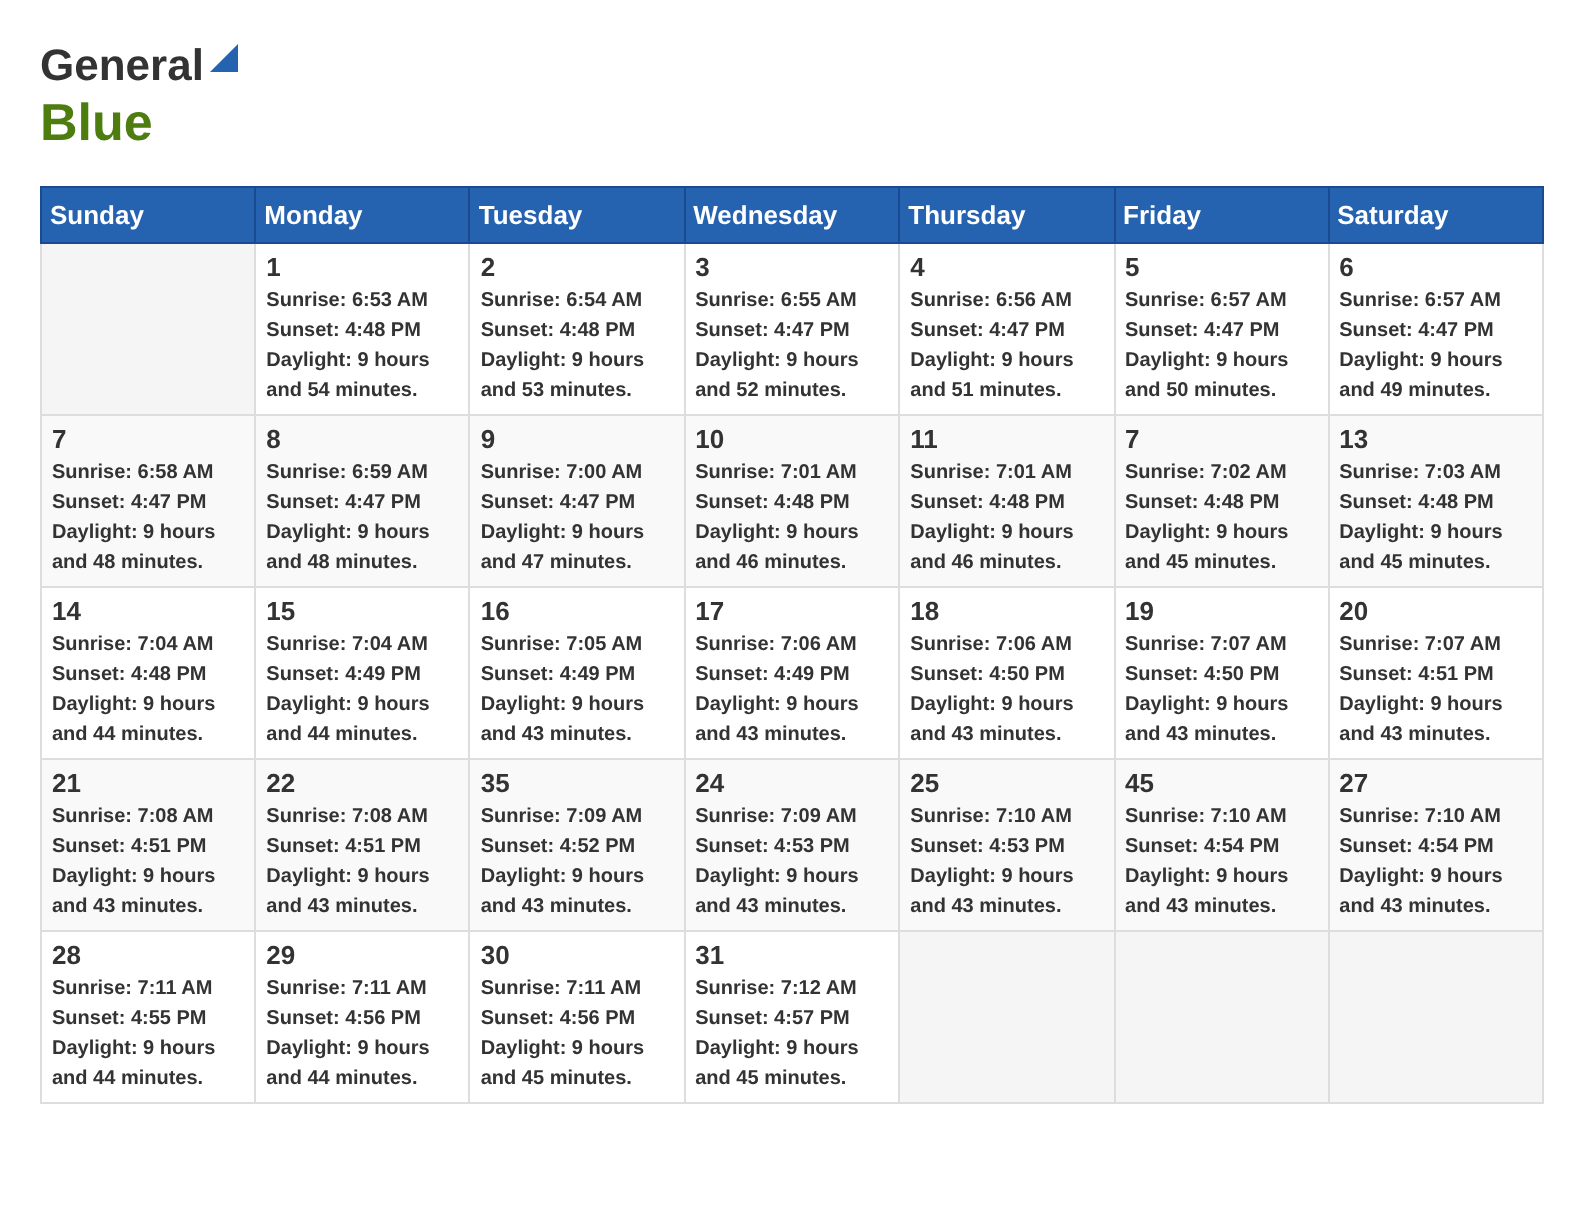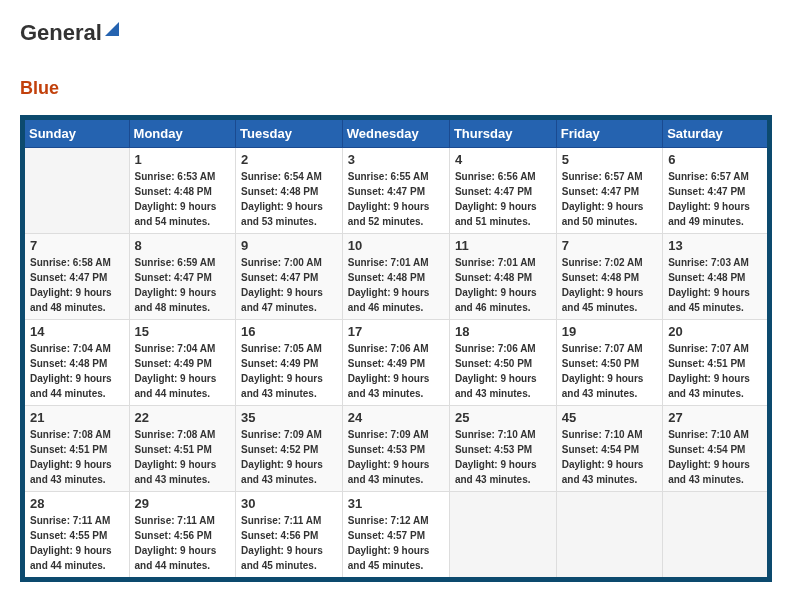--- a/index.html
+++ b/index.html
@@ -13,52 +13,51 @@
     .header {
       display: flex;
       justify-content: space-between;
       align-items: flex-start;
       margin-bottom: 16px;
     }
     .logo {
       display: flex;
       flex-direction: column;
       align-items: flex-start;
-      gap: 32px;
     }
     .logo-general {
       font-size: 22px;
       font-weight: bold;
       color: #333;
     }
     .logo-row {
       display: flex;
       align-items: center;
     }
     .logo-line2 {
-      color: #c2410c;
-      font-size: 18px;
+      color: #4d7c0f;
+      font-size: 26px;
       font-weight: bold;
     }
     .title-area {
       text-align: right;
     }
     .month-title {
       font-size: 32px;
       font-weight: bold;
       color: #333;
     }
     .location {
       font-size: 15px;
       color: #555;
     }
     .calendar {
       width: 100%;
       border-collapse: collapse;
-      border: 5px solid #0c4a6e;
+      border: 1px solid #0c4a6e;
     }
     .calendar th {
       background: #2563b0;
       color: #fff;
       font-size: 13px;
       font-weight: bold;
       padding: 6px 4px;
       text-align: left;
       border: 1px solid #1a4a90;
     }

